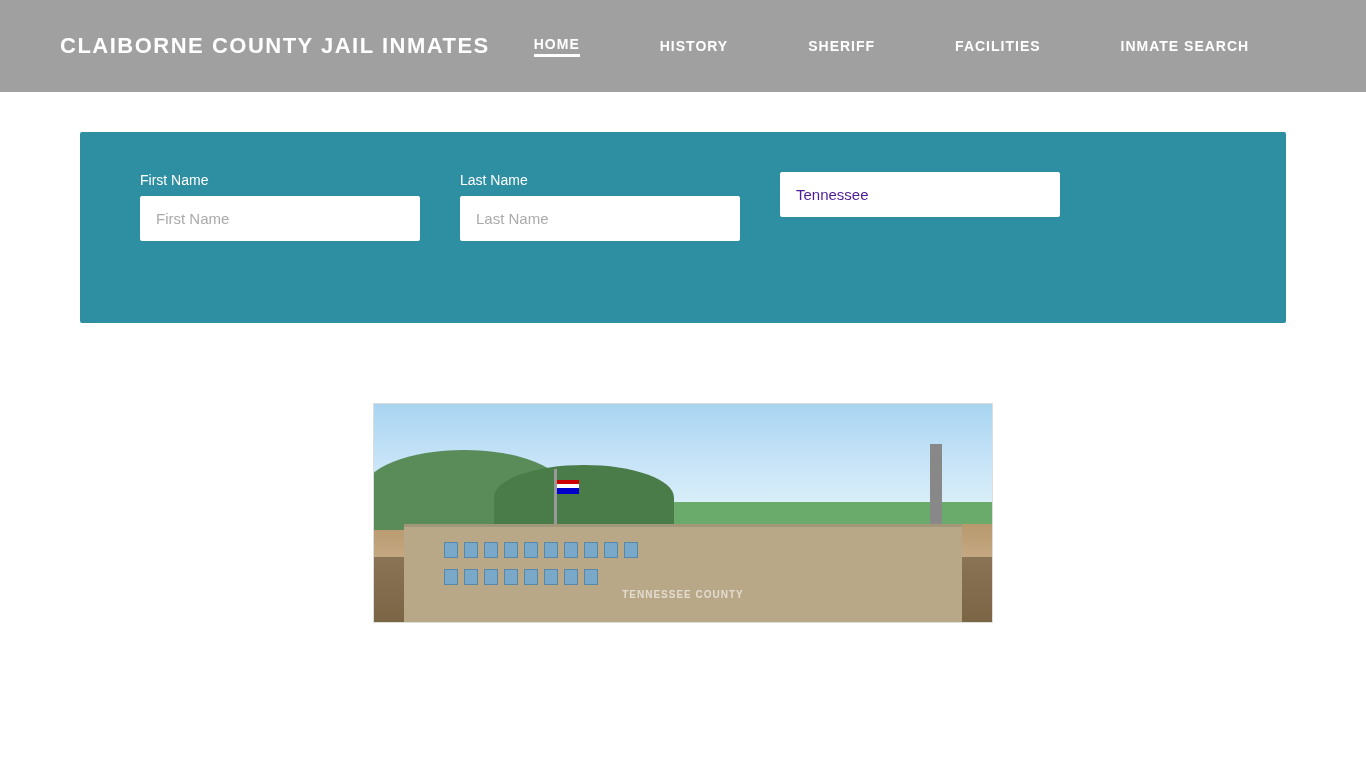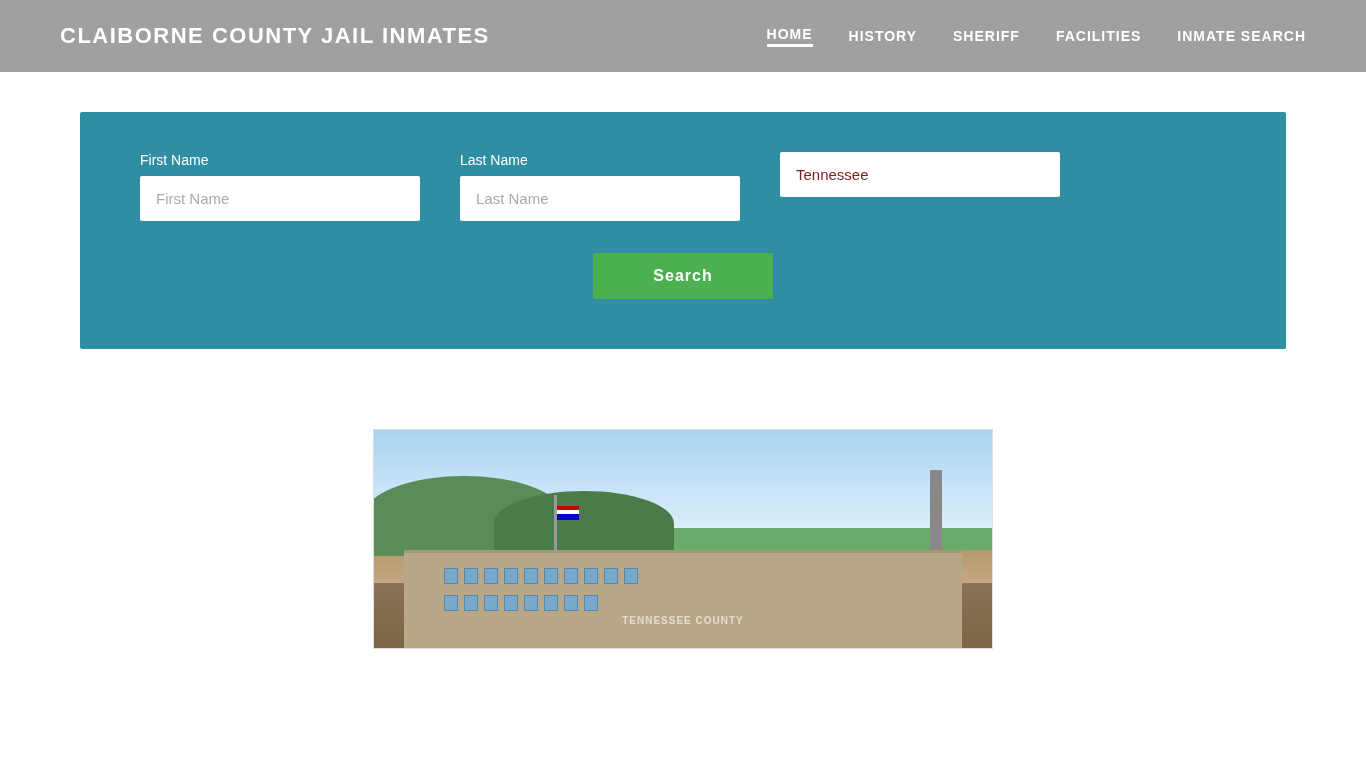--- a/index.html
+++ b/index.html
@@ -13,23 +13,23 @@
       background: #ffffff;
       width: 1366px;
       min-height: 768px;
     }
 
     
     header {
       background: #a0a0a0;
       display: flex;
       align-items: center;
-      justify-content: space-between;
+      justify-content: flex-start;
       padding: 0 60px;
-      height: 72px;
+      height: 92px;
     }
 
     .site-title {
       color: #ffffff;
       font-size: 22px;
       font-weight: 900;
       letter-spacing: 1.5px;
       text-transform: uppercase;
     }
 
@@ -40,20 +40,21 @@
     }
 
     .nav-item {
       color: #ffffff;
       font-size: 14px;
       font-weight: 700;
       letter-spacing: 1px;
       text-transform: uppercase;
       cursor: pointer;
       text-decoration: none;
+      margin-left: 44px;
     }
 
     .nav-item.active {
       border-bottom: 3px solid #ffffff;
       padding-bottom: 2px;
     }
 
     
     .lookup-section {
       background: #2e8fa3;
@@ -101,21 +102,21 @@
       outline: none;
       background: #ffffff;
       color: #555;
     }
 
     .form-input::placeholder {
       color: #aaa;
     }
 
     .form-input.state-input {
-      color: #7f1d1d;
+      color: #4c1d95;
       font-weight: 500;
     }
 
     .search-btn-row {
       display: flex;
       justify-content: center;
     }
 
     .search-button {
       background: #4caf50;
@@ -280,23 +281,20 @@
     <div class="form-group">
       <label class="form-label">Last Name</label>
       <input class="form-input" type="text" placeholder="Last Name" style="">
     </div>
 
     <div class="form-group">
       <input class="form-input state-input" type="text" value="Tennessee" style="">
     </div>
   </div>
 
-  <div class="search-btn-row">
-    <button class="search-button">Search</button>
-  </div>
 </section>
 
 <div class="main-content">
 
   <div class="building-image-container">
     <div class="building-image">
 
       <div class="sky"></div>
 
       <div class="hills">

